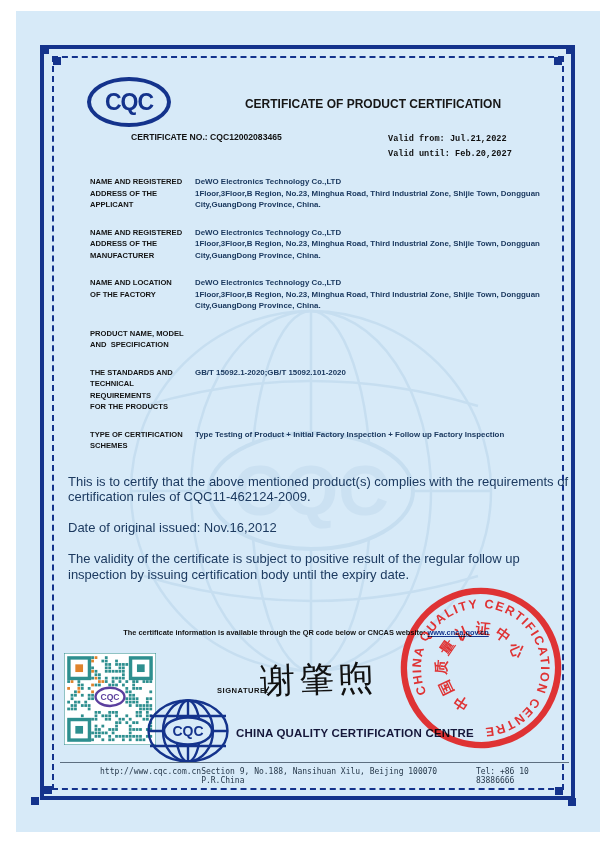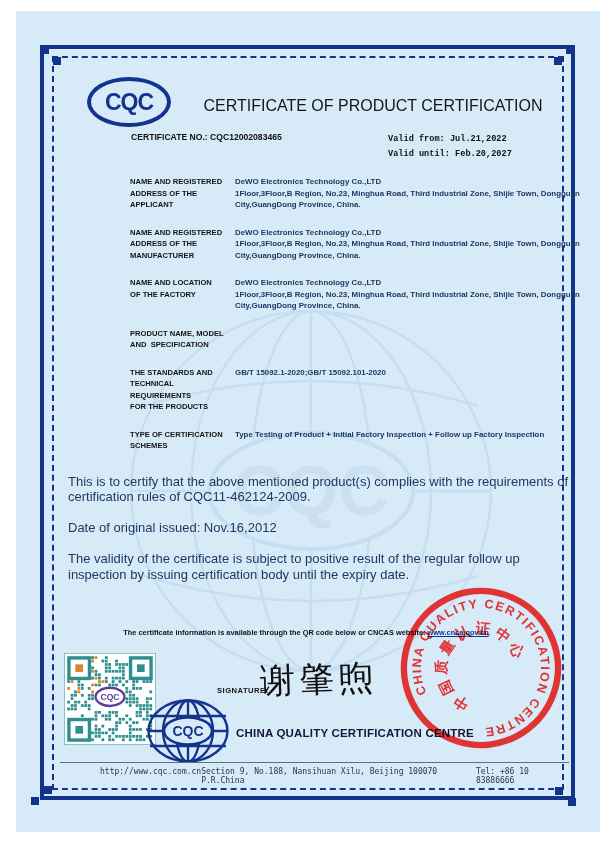--- a/index.html
+++ b/index.html
@@ -13,27 +13,27 @@
   .corner-sq { position:absolute; width:8px; height:8px; background:#14338c; z-index:1; }
 
   .content { position:absolute; inset:0; z-index:2; }
 
   
   .watermark { position:absolute; left:100px; top:285px; width:390px; height:390px; opacity:0.28; z-index:0; }
 
   
   .logo-top { position:absolute; left:71px; top:66px; width:84px; height:50px; border:4px solid #14338c; border-radius:50%; display:flex; align-items:center; justify-content:center; }
   .logo-top span { font-size:23px; font-weight:bold; color:#14338c; letter-spacing:-1px; }
-  .title { position:absolute; left:158px; top:86px; width:398px; text-align:center; font-size:16px; font-weight:normal; color:#161616; letter-spacing:0; }
+  .title { position:absolute; left:158px; top:86px; width:398px; text-align:center; font-size:12px; font-weight:bold; color:#161616; letter-spacing:0; }
 
   .certno { position:absolute; left:74px; top:121px; font-size:8.6px; font-weight:bold; color:#111;margin-left:41px; }
   .valid { position:absolute; left:372px; top:121px; font-size:8.6px; font-weight:bold; color:#111; line-height:15px;font-family:Liberation Mono, monospace; }
 
   
-  .fields { position:absolute; left:74px; top:165px; width:450px;margin-left:40px; }
+  .fields { position:absolute; left:74px; top:165px; width:450px; }
   .row { display:grid; grid-template-columns:105px 1fr; margin-bottom:16px; }
   .row .lbl { font-size:7.6px; font-weight:bold; color:#141414; line-height:11.5px; white-space:pre-line; }
   .row .val { font-size:7.9px; color:#1c3a60; line-height:11.5px; white-space:pre-line;font-weight:bold; }
 
   .statements { position:absolute; left:52px; top:447px; width:508px; font-size:13px; color:#1c3a60; line-height:15.5px; white-space:pre-line; }
 
   
   .qr-info { position:absolute; left:60px; top:617px; width:460px; text-align:center; font-size:7.4px; font-weight:bold; color:#141414; }
   .qr-info .link { color:#14338c; text-decoration:underline; }
   .qr-box { position:absolute; left:48px; top:642px; width:92px; height:92px; }

